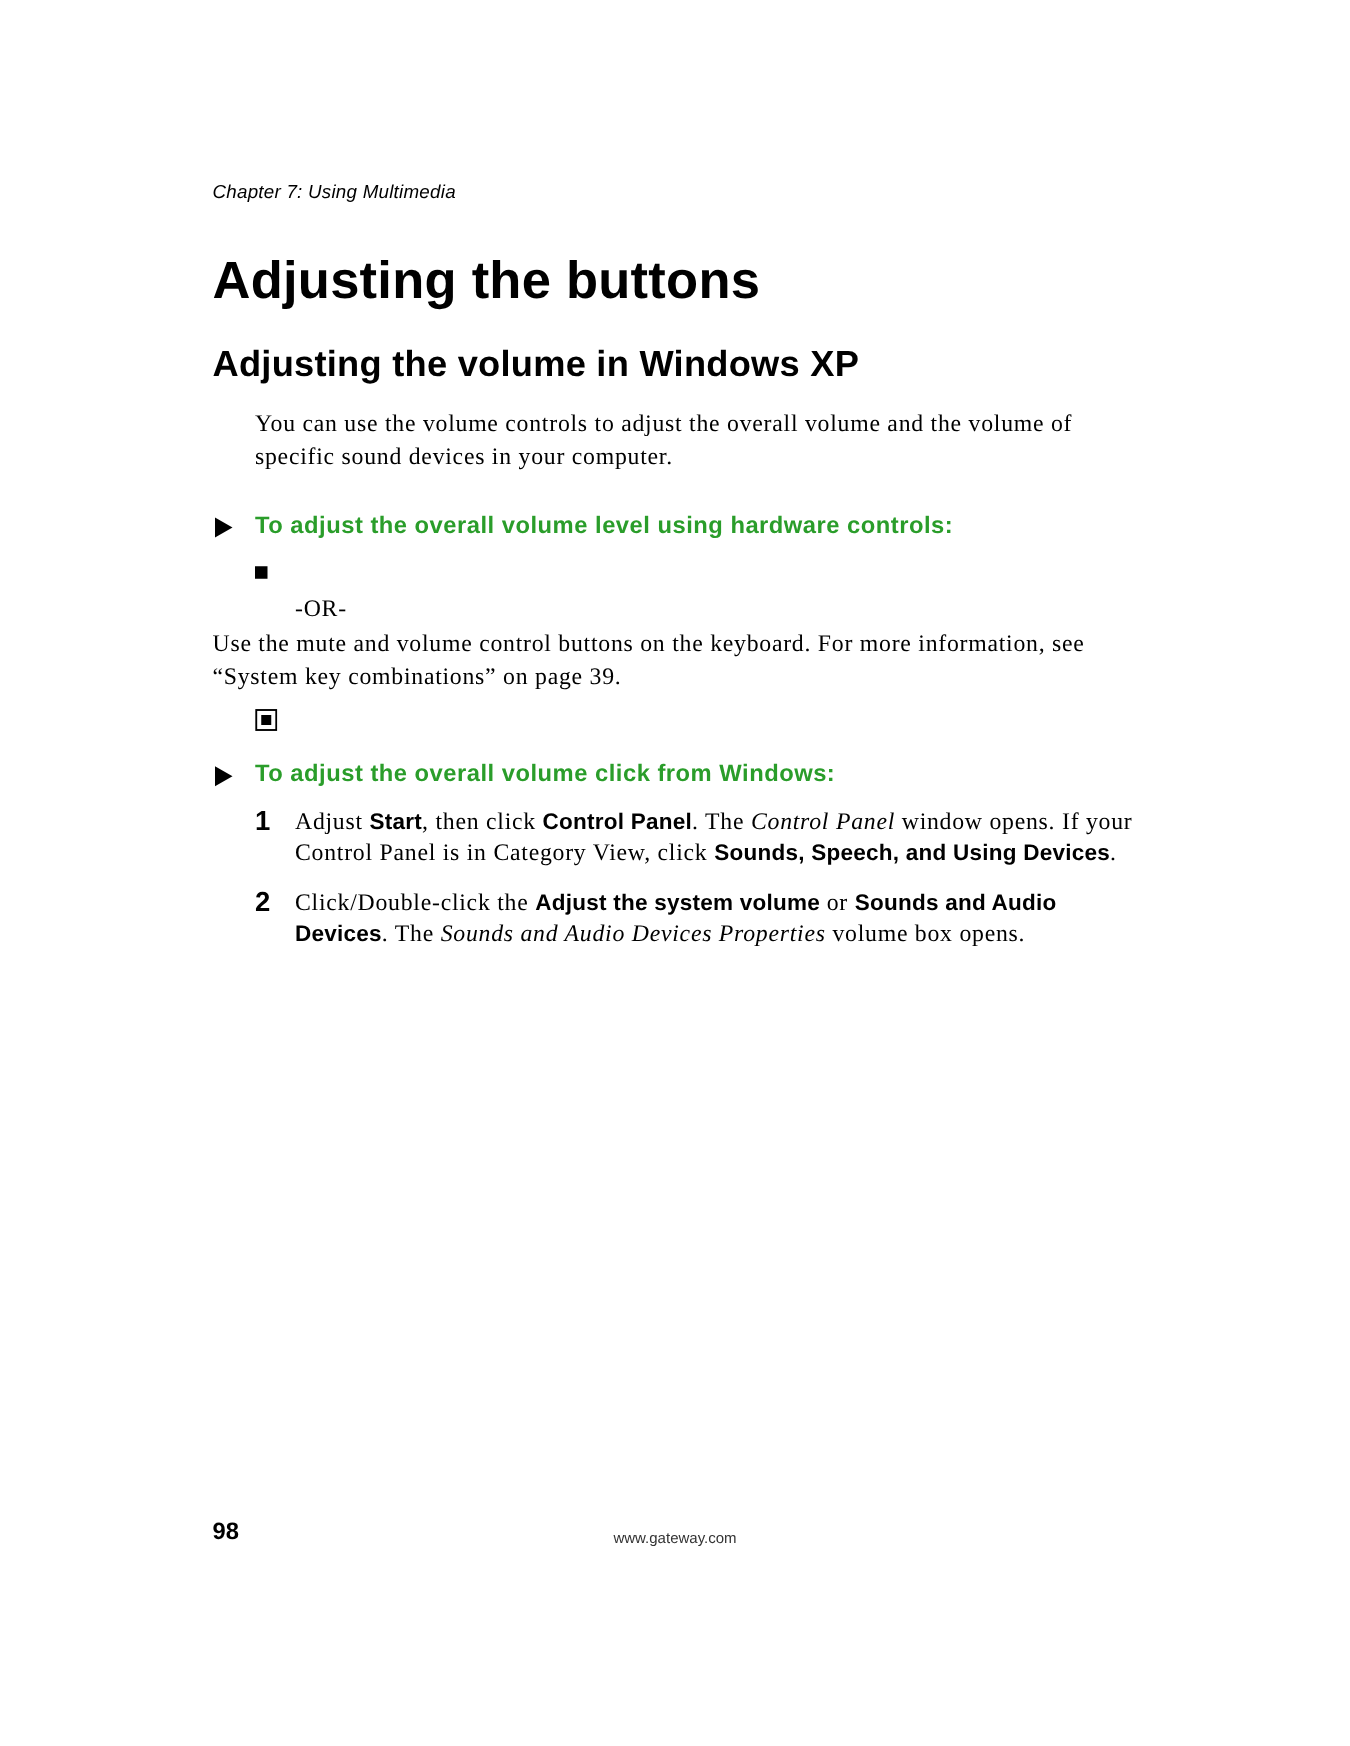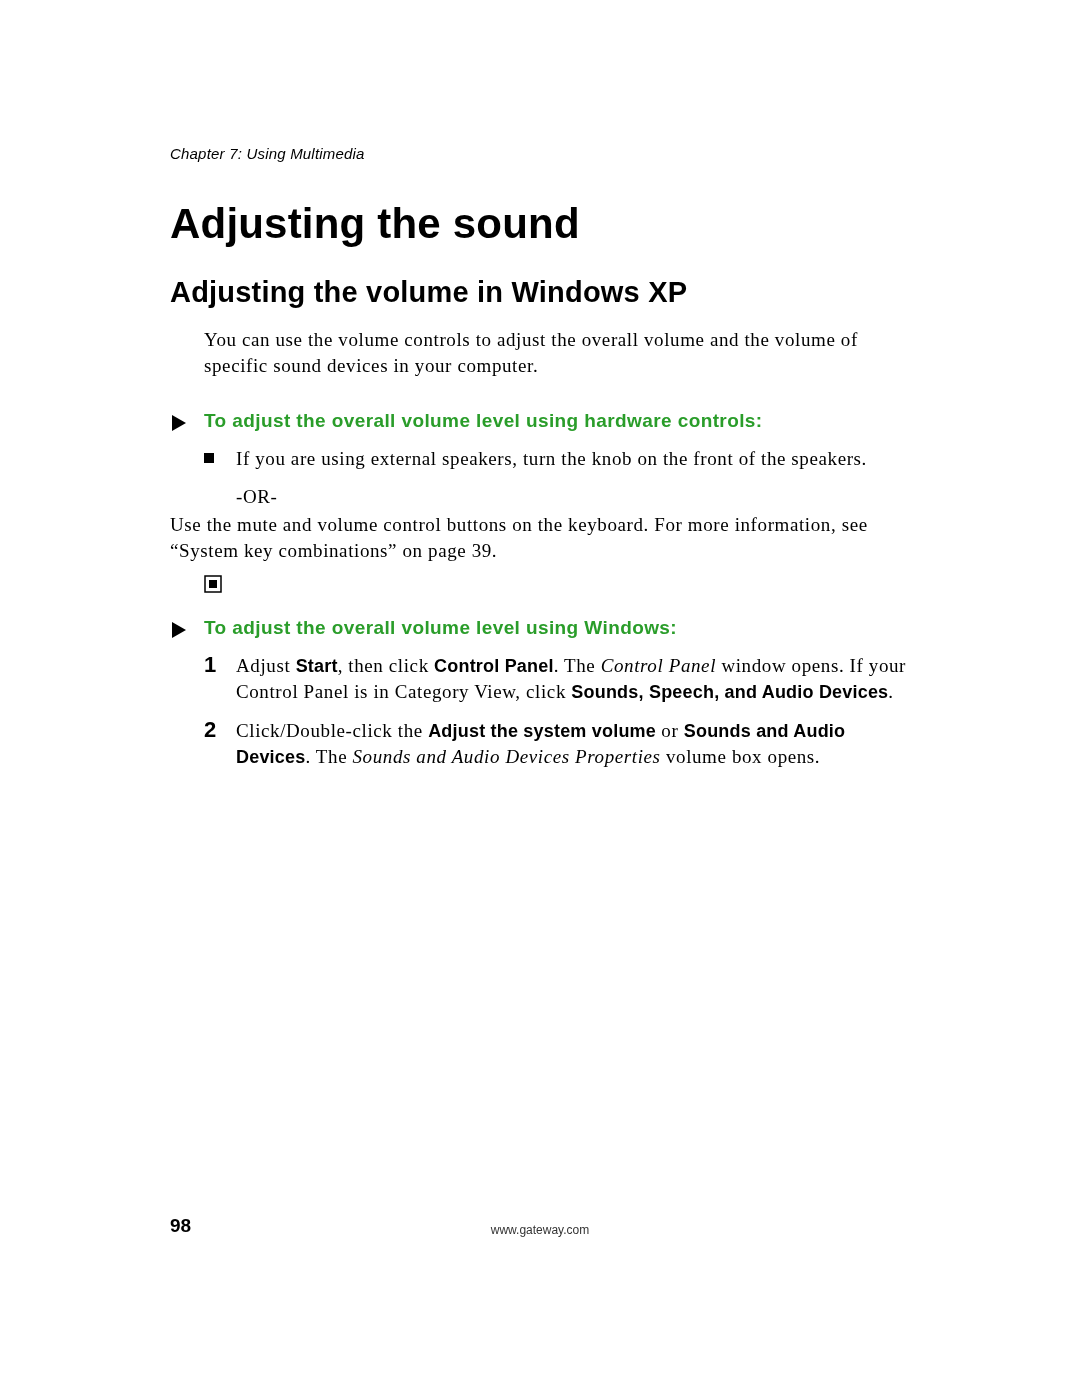--- a/index.html
+++ b/index.html
@@ -40,21 +40,21 @@
     line-height: 1.35;
     letter-spacing: 0.6px;
     margin-left: 34px;
     margin-bottom: 32px;
   }
   .proc-block {
     margin-top: 10px;
   }
   .proc-head-row {
     display: flex;
-    align-items: flex-end;
+    align-items: center;
     margin-bottom: 14px;
   }
   .arrow-icon {
     width: 20px;
     flex: 0 0 20px;
     margin-right: 14px;
     margin-top: 2px;
   }
   .arrow-icon svg { display: block; }
   .proc-head {
@@ -149,38 +149,37 @@
     color: #333;
   }
 </style>
 </head>
 <body>
 
 <div class="page">
 
   <div class="chapter-label">Chapter 7: Using Multimedia</div>
 
-  <div class="h1">Adjusting the sound</div>
+  <div class="h1">Adjusting the buttons</div>
   <div class="h2">Adjusting the volume in Windows XP</div>
 
   <div class="intro">You can use the volume controls to adjust the overall volume and the volume of specific sound devices in your computer.</div>
 
   <div class="proc-block">
     <div class="proc-head-row">
       <span class="arrow-icon">
         <svg width="18" height="18" viewBox="0 0 18 18">
             <polygon points="2,1 16,9 2,17" fill="#000"></polygon>
           </svg>
       </span>
       <span class="proc-head">To adjust the overall volume level using hardware controls:</span>
     </div>
 
     <div class="bullet-row">
       <span class="square-bullet"></span>
-      <span class="body-text">If you are using external speakers, turn the knob on the front of the speakers.</span>
     </div>
 
     <div class="or-line">-OR-</div>
 
     <div class="after-or">Use the mute and volume control buttons on the keyboard. For more information, see “System key combinations” on page 39.</div>
 
     <div class="end-mark">
       <svg width="18" height="18" viewBox="0 0 18 18">
         <rect x="1" y="1" width="16" height="16" fill="none" stroke="#000" stroke-width="1.5"></rect>
         <rect x="5" y="5" width="8" height="8" fill="#000"></rect>
@@ -188,27 +187,27 @@
     </div>
   </div>
 
   <div class="proc-block">
     <div class="proc-head-row">
       <span class="arrow-icon">
         <svg width="18" height="18" viewBox="0 0 18 18">
             <polygon points="2,1 16,9 2,17" fill="#000"></polygon>
           </svg>
       </span>
-      <span class="proc-head">To adjust the overall volume level using Windows:</span>
+      <span class="proc-head">To adjust the overall volume click from Windows:</span>
     </div>
 
     <div id="steps-container">
         <div class="num-row">
           <span class="step-num">1</span>
-          <span class="step-text"><span>Adjust </span><span class="bold-sans">Start</span><span>, then click </span><span class="bold-sans">Control Panel</span><span>. The </span><span class="ital">Control Panel</span><span> window opens. If your Control Panel is in Category View, click </span><span class="bold-sans">Sounds, Speech, and Audio Devices</span><span>.</span></span>
+          <span class="step-text"><span>Adjust </span><span class="bold-sans">Start</span><span>, then click </span><span class="bold-sans">Control Panel</span><span>. The </span><span class="ital">Control Panel</span><span> window opens. If your Control Panel is in Category View, click </span><span class="bold-sans">Sounds, Speech, and Using Devices</span><span>.</span></span>
         </div>
         <div class="num-row">
           <span class="step-num">2</span>
           <span class="step-text"><span>Click/Double-click the </span><span class="bold-sans">Adjust the system volume</span><span> or </span><span class="bold-sans">Sounds and Audio Devices</span><span>. The </span><span class="ital">Sounds and Audio Devices Properties</span><span> volume box opens.</span></span>
         </div>
       </div>
   </div>
 
 </div>
 

